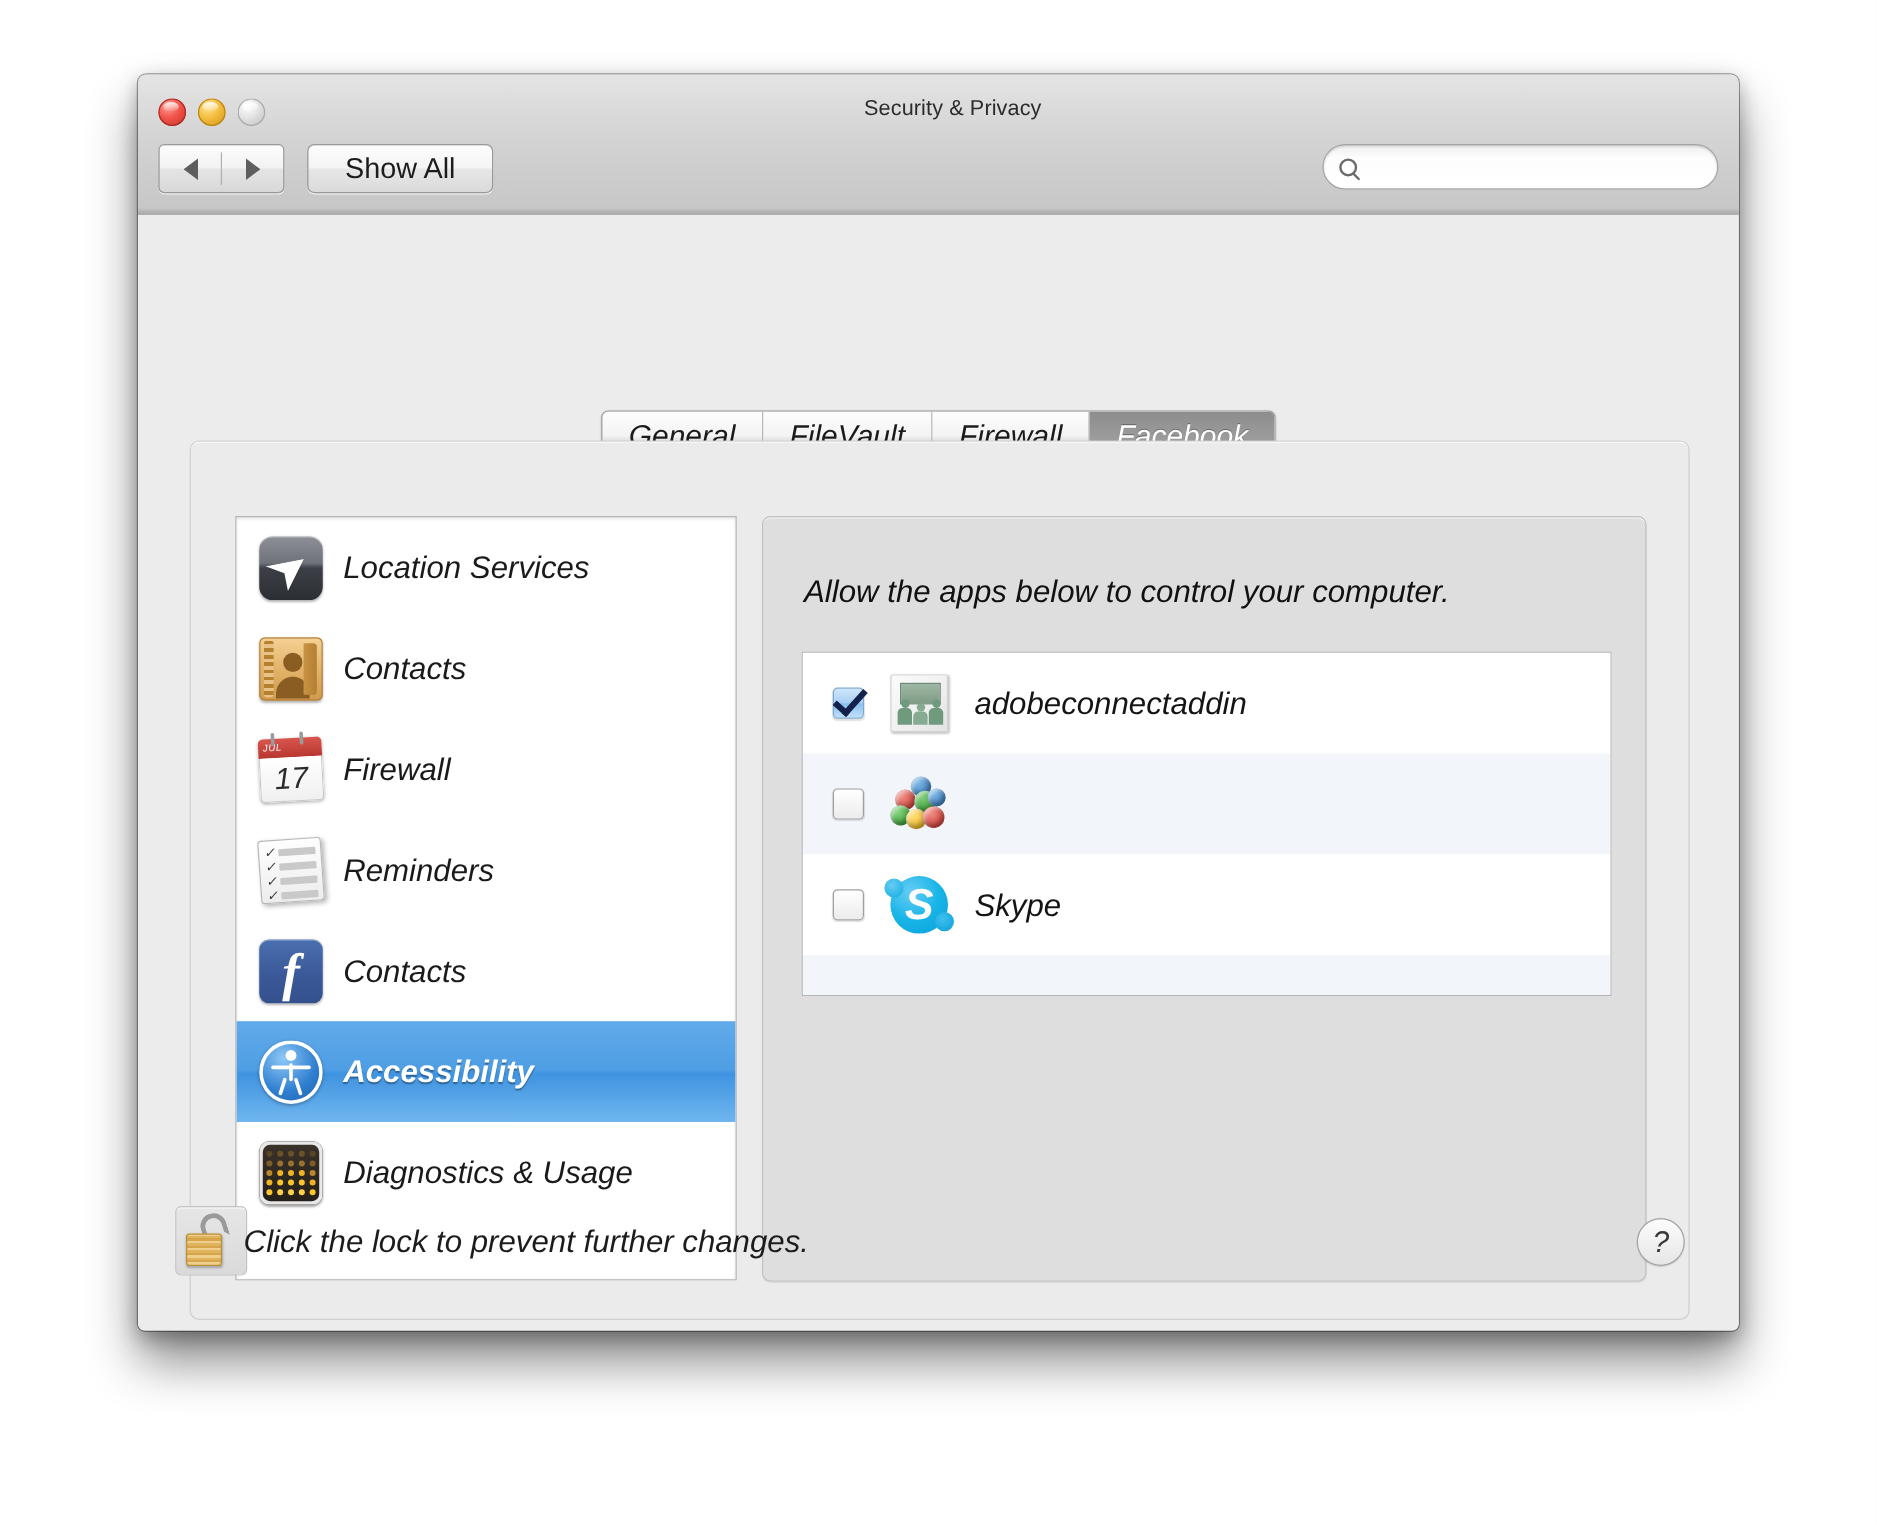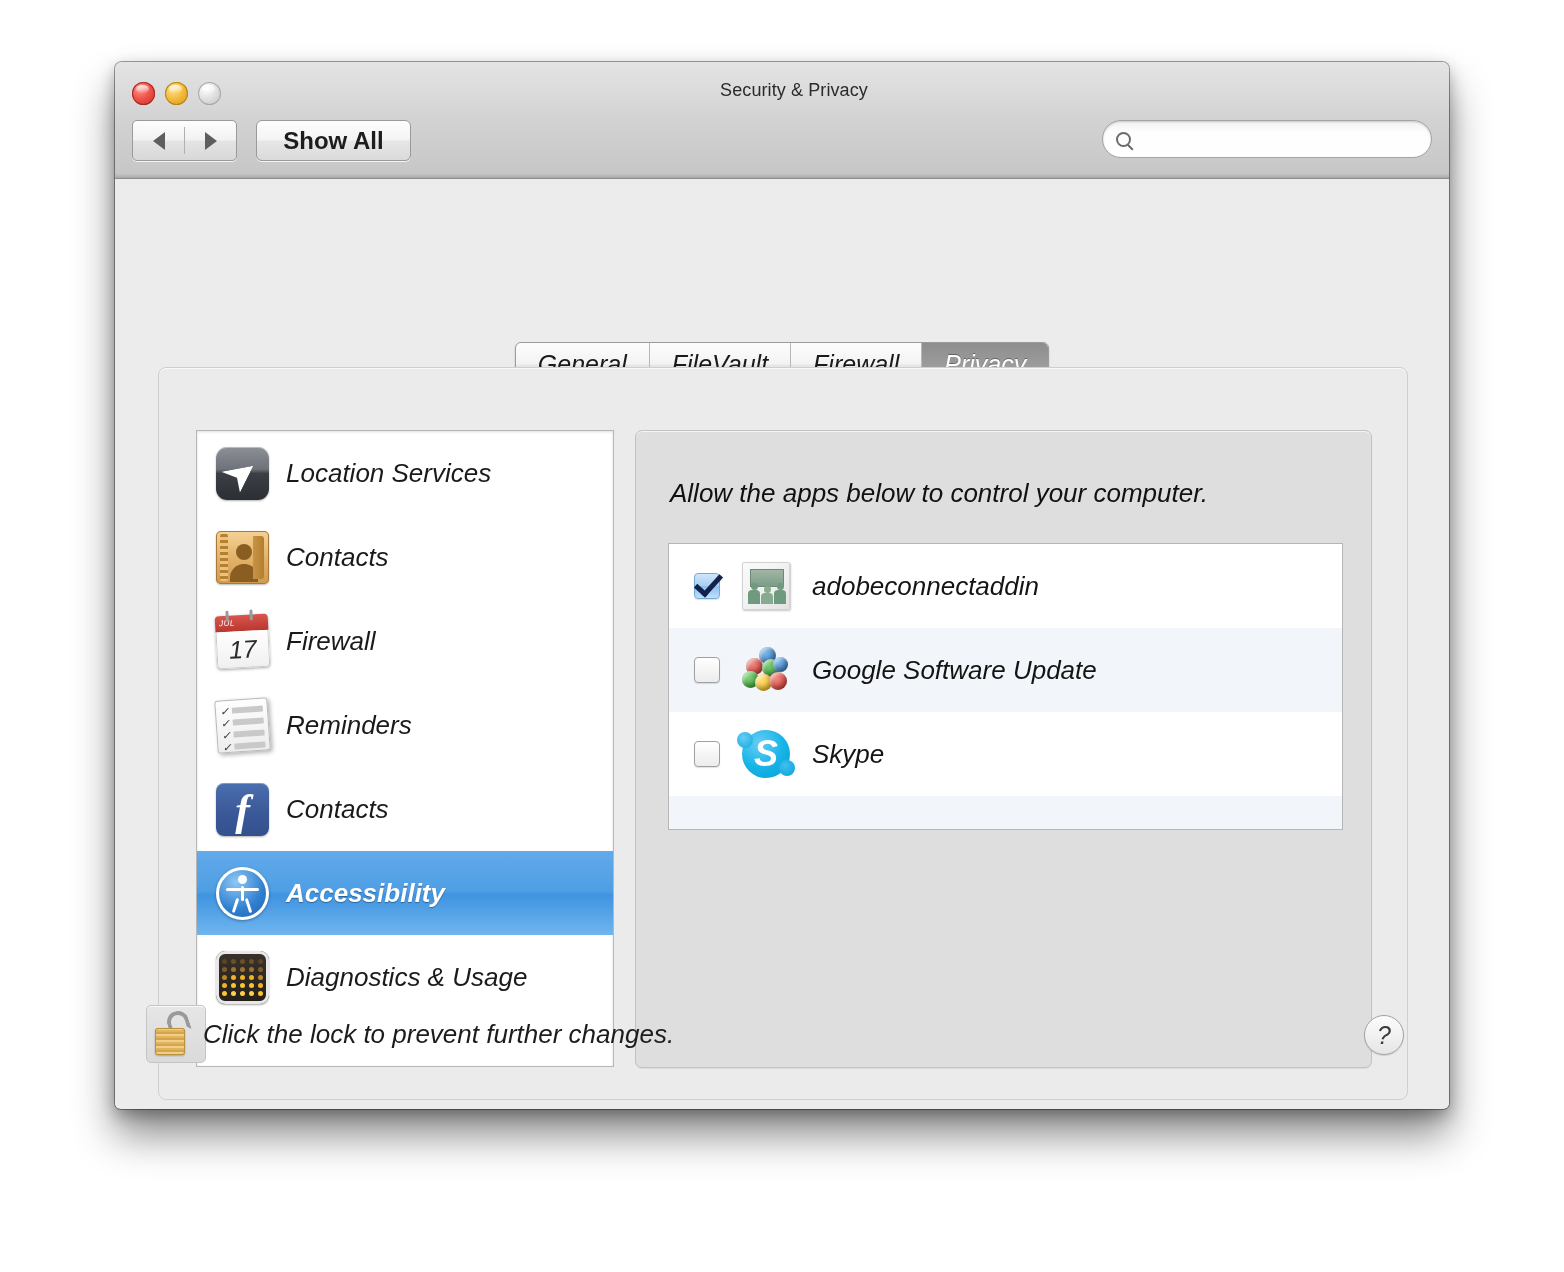--- a/index.html
+++ b/index.html
@@ -109,21 +109,20 @@
     border-radius: 6px;
     border: 1px solid #9a9a9a;
     background: linear-gradient(to bottom, #fdfdfd 0%, #f4f4f4 48%, #e7e7e7 52%, #dadada 100%);
     box-shadow: 0 1px 0 rgba(255,255,255,0.8);
     font-size: 24px;
     color: #1d1d1d;
     display: flex;
     align-items: center;
     justify-content: center;
     cursor: default;
-    font-weight: bold;
   }
 
   #searchfield {
     position: absolute;
     right: 17px; top: 58px;
     width: 330px; height: 38px;
     border-radius: 19px;
     border: 1px solid #a4a4a4;
     background: linear-gradient(to bottom, #f0f0f0 0%, #fdfdfd 30%, #ffffff 100%);
     box-shadow: inset 0 1px 2px rgba(0,0,0,0.17);
@@ -609,21 +608,21 @@
     </div>
   </div>
 
   <div id="body">
 
     <div id="tabbar">
       <div id="tabs">
         <div class="tab">General</div>
         <div class="tab">FileVault</div>
         <div class="tab">Firewall</div>
-        <div class="tab active">Privacy</div>
+        <div class="tab active">Facebook</div>
       </div>
     </div>
 
     <div id="groupbox">
 
       <div id="sidebar">
 
         <div class="side-row">
           <div class="ic ic-location">
             <div class="arrow"></div>
@@ -753,21 +752,20 @@
             <div class="cb"></div>
             <div class="aic ic-gsu">
               <i class="ball" style="left:17px; top:1px;  width:17px; height:17px; background:radial-gradient(circle at 35% 30%, #7fb9e8, #2d6fb5);"></i>
               <i class="ball" style="left:4px;  top:12px; width:17px; height:17px; background:radial-gradient(circle at 35% 30%, #ef8f85, #c72b23);"></i>
               <i class="ball" style="left:20px; top:13px; width:18px; height:18px; background:radial-gradient(circle at 35% 30%, #7fce7a, #23891f);"></i>
               <i class="ball" style="left:0px;  top:25px; width:17px; height:17px; background:radial-gradient(circle at 35% 30%, #86d480, #2a9624);"></i>
               <i class="ball" style="left:13px; top:28px; width:17px; height:17px; background:radial-gradient(circle at 35% 30%, #ffe07a, #e8ab10);"></i>
               <i class="ball" style="left:27px; top:26px; width:18px; height:18px; background:radial-gradient(circle at 35% 30%, #f09088, #c92b23);"></i>
               <i class="ball" style="left:31px; top:11px; width:15px; height:15px; background:radial-gradient(circle at 35% 30%, #7fb9e8, #2d6fb5);"></i>
             </div>
-            <span class="aname">Google Software Update</span>
           </div>
 
           <div class="app-row">
             <div class="cb"></div>
             <div class="aic ic-skype">
               <span class="s">S</span>
             </div>
             <span class="aname">Skype</span>
           </div>
 

